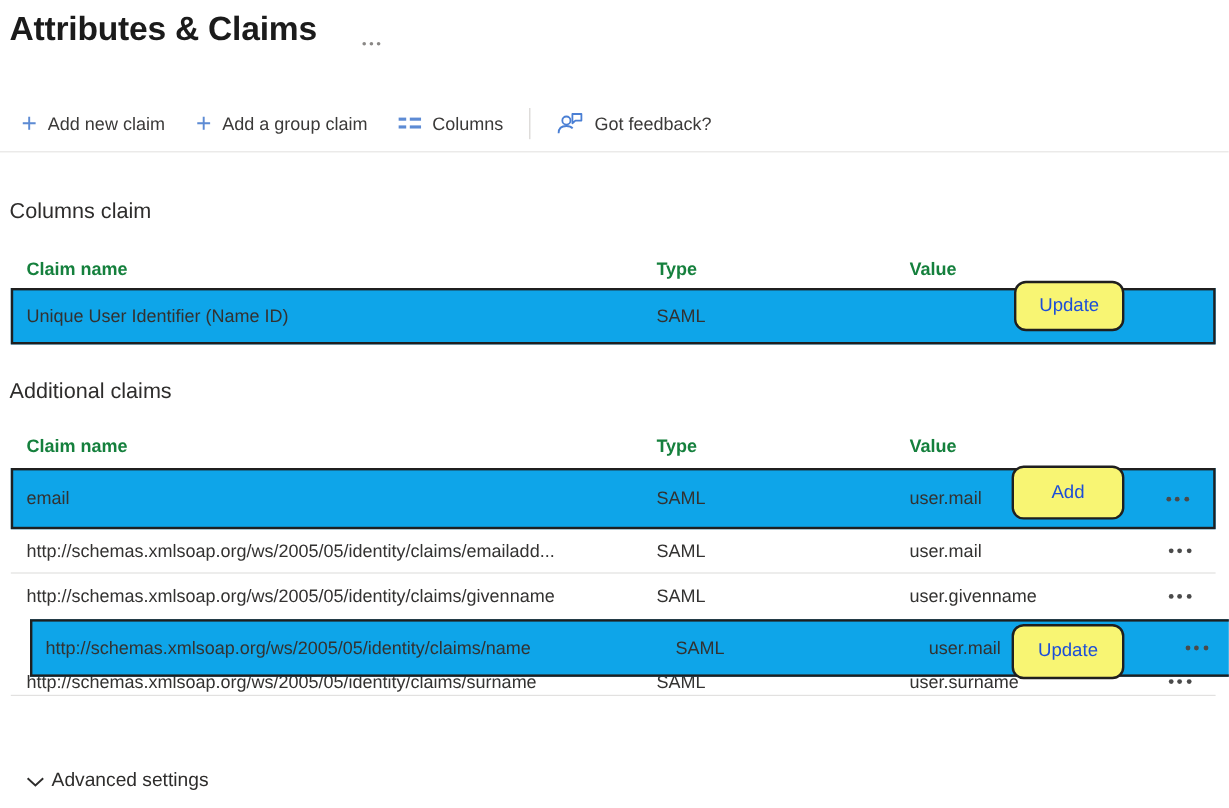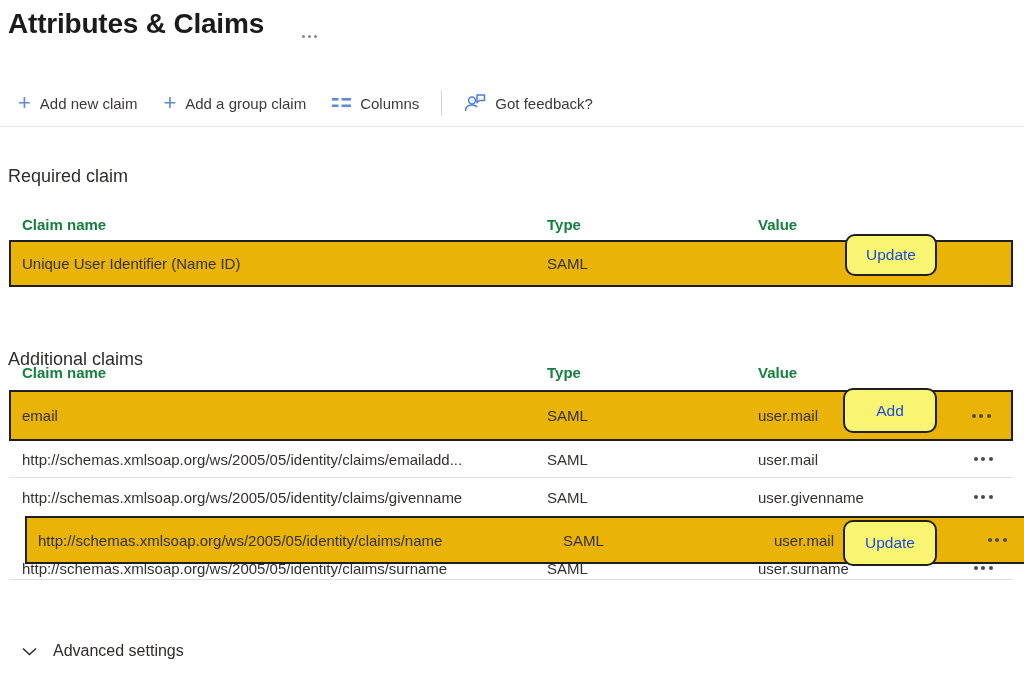--- a/index.html
+++ b/index.html
@@ -31,39 +31,39 @@
     font-size: 15px; color: #3b3a39; padding: 0;
   }
   .tb-btn + .tb-btn { margin-left: 26px; }
   .plus-glyph { font-size: 22px; font-weight: 400; line-height: 20px; }
   .tb-divider { width: 1px; height: 26px; background: #d6d4d2; margin: 0 22px; }
   .toolbar-rule { position: absolute; top: 126px; left: 0; width: 1024px; height: 1px; background: #e6e5e4; }
 
   
   .section-title { position: absolute; left: 8px; font-size: 18px; font-weight: 400; color: #2e2d2c; }
   .section-title.required { top: 166px; }
-  .section-title.additional { top: 316px; margin-top: 33px; }
+  .section-title.additional { top: 316px; }
 
   
   .t-row {
     position: absolute; left: 9px; width: 1004px;
     display: grid; grid-template-columns: 525px 211px 1fr 60px;
     align-items: center; padding-left: 13px;
     font-size: 15px; color: #333231;
   }
   .t-head { font-weight: 700; color: #15803d; }
   .t-cell { white-space: nowrap; overflow: hidden; }
   .t-cell.menu { display: flex; justify-content: center; }
 
   .req-head { top: 208px; height: 32px; }
   .add-head { top: 356px; height: 32px; }
 
   .boxed {
     border: 2px solid #1f1f1f; padding-left: 11px;
-    background: #eab308; z-index: 2;
+    background: #0ea5e9; z-index: 2;
   }
   .req-row-1 { top: 240px; height: 47px; }
   .add-row-1 { top: 390px; height: 51px; }
   .add-row-2 { top: 441px; height: 37px; border-bottom: 1px solid #e2e1e0; }
   .add-row-3 { top: 478px; height: 38px; }
   .add-row-4 { top: 516px; height: 48px; margin-left: 16px; }
   .add-row-5 { top: 557px; height: 23px; border-bottom: 1px solid #e2e1e0; }
 
   
   .dots-btn { background: none; border: none; cursor: pointer; display: flex; gap: 3.5px; padding: 6px 4px; }
@@ -76,21 +76,21 @@
     border: 2.5px solid #1f1f1f; border-radius: 10px;
     font-size: 15.5px; color: #1d4ed8; margin-top: 28px;
   }
   .callout-1 { left: 845px; top: 206px; width: 92px; height: 42px; }
   .callout-2 { left: 843px; top: 360px; width: 94px; height: 45px; }
   .callout-3 { left: 843px; top: 492px; width: 94px; height: 46px; }
 
   
   .advanced {
     position: absolute; left: 22px; top: 642px;
-    display: flex; align-items: center; gap: 16px;
+    display: flex; align-items: center; gap: 6px;
     background: none; border: none; cursor: pointer;
     font-family: "Liberation Sans", sans-serif;
     font-size: 16px; color: #2e2d2c;
   }
 
   .icon { display: inline-flex; align-items: center; }
 </style>
 </head>
 <body>
 
@@ -130,21 +130,21 @@
         <circle cx="8" cy="7.5" r="3.4"></circle>
         <path d="M1.5 18 Q1.5 12 8 12 Q11.5 12 13.2 14"></path>
         <path d="M13 2 h7.5 v5.5 h-5 l-2.5 2.2 v-2.2 h0 z" stroke-linejoin="round"></path>
       </svg>
     </span>
     <span>Got feedback?</span>
   </button>
 </div>
 <div class="toolbar-rule"></div>
 
-<h2 class="section-title required">Required claim</h2>
+<h2 class="section-title required">Columns claim</h2>
 
 <div class="t-row t-head req-head">
   <div class="t-cell">Claim name</div>
   <div class="t-cell">Type</div>
   <div class="t-cell">Value</div>
   <div class="t-cell menu"></div>
 </div>
 
 <div class="t-row boxed req-row-1">
   <div class="t-cell">Unique User Identifier (Name ID)</div>

